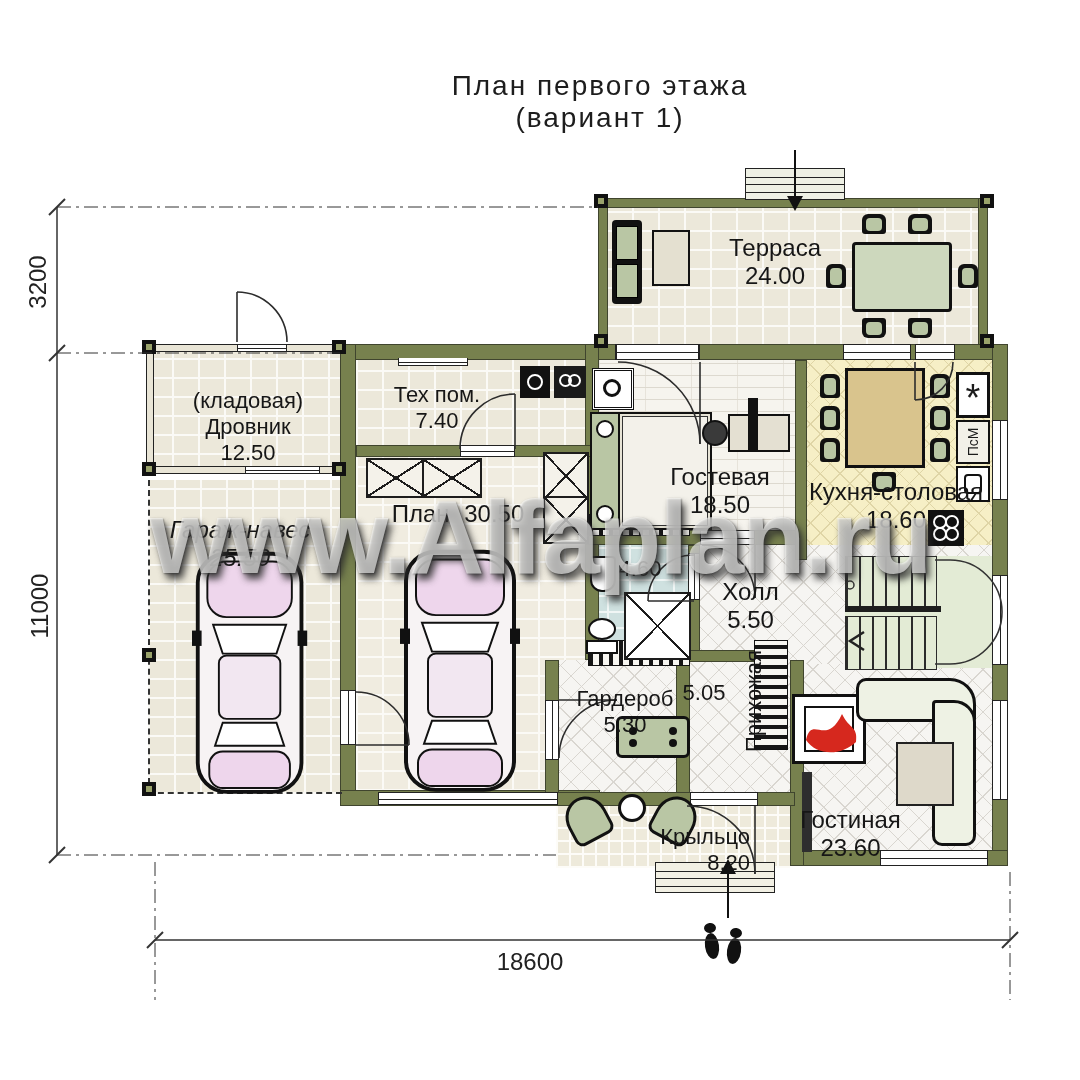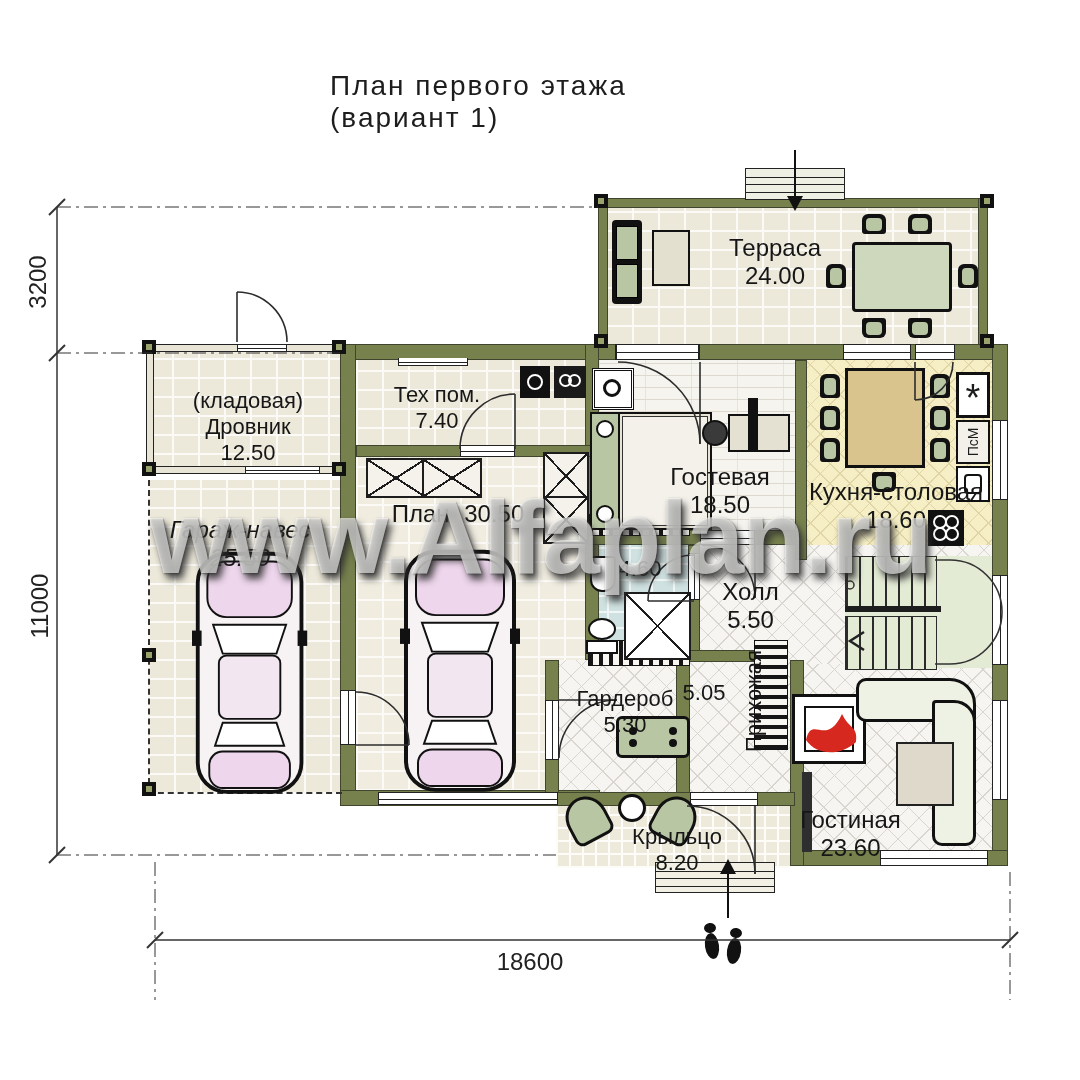--- a/index.html
+++ b/index.html
@@ -51,21 +51,21 @@
   
   .furn{position:absolute;z-index:3;box-sizing:border-box;}
   .chair{position:absolute;width:24px;height:20px;background:#111;border-radius:6px 6px 3px 3px;z-index:3;}
   .chair::after{content:"";position:absolute;left:4px;top:4px;right:4px;bottom:3px;background:#b9c6a4;border-radius:4px;}
   .chair.side{width:20px;height:24px;}
   
   .rlabel{position:absolute;z-index:6;text-align:center;font-size:24px;line-height:1.18;
           color:#161616;white-space:nowrap;}
   .rlabel.small{font-size:22px;}
   .dim{position:absolute;z-index:6;font-size:24px;color:#222;text-align:center;}
-  #title{position:absolute;left:330px;top:70px;width:540px;z-index:6;
+  #title{position:absolute;left:330px;top:70px;width:540px;z-index:6;text-align:center;
          font-size:28px;letter-spacing:2px;color:#1d1d1d;line-height:1.15;}
   
   #watermark{position:absolute;left:0px;top:478px;width:1080px;z-index:9;text-align:center;
     font-size:104px;font-weight:bold;letter-spacing:-2px;white-space:nowrap;
     color:rgba(252,252,250,0.62);
     text-shadow:4px 6px 7px rgba(45,45,45,0.85), 1px 1px 2px rgba(60,60,60,0.6);}
   svg.overlay{position:absolute;left:0;top:0;z-index:4;}
   .lamp{position:absolute;width:14px;height:14px;border:2px solid #111;border-radius:50%;background:#fff;z-index:4;}
 </style>
 </head>
@@ -363,21 +363,21 @@
   <div class="rlabel small" style="left:668px;top:680px;width:72px;">
     <div>5.05</div>
   </div>
   <div class="rlabel small" style="left:672px;top:690px;width:160px;transform:rotate(-90deg);transform-origin:80px 11px;">
     <div>Прихожая</div>
   </div>
   <div class="rlabel" style="left:768px;top:806px;width:165px;">
     <div>Гостиная</div>
     <div>23.60</div>
   </div>
-  <div class="rlabel small" style="left:617px;top:824px;width:120px;">
+  <div class="rlabel small" style="left:630px;top:824px;width:120px;text-align:right;">
     <div>Крыльцо</div>
     <div>8.20</div>
   </div>
 
   <div class="dim" style="left:-2px;top:268px;width:80px;transform:rotate(-90deg);">3200</div>
   <div class="dim" style="left:-8px;top:592px;width:95px;transform:rotate(-90deg);">11000</div>
   <div class="dim" style="left:460px;top:948px;width:140px;">18600</div>
 
   <div id="watermark">www.Alfaplan.ru</div>
 </div>

